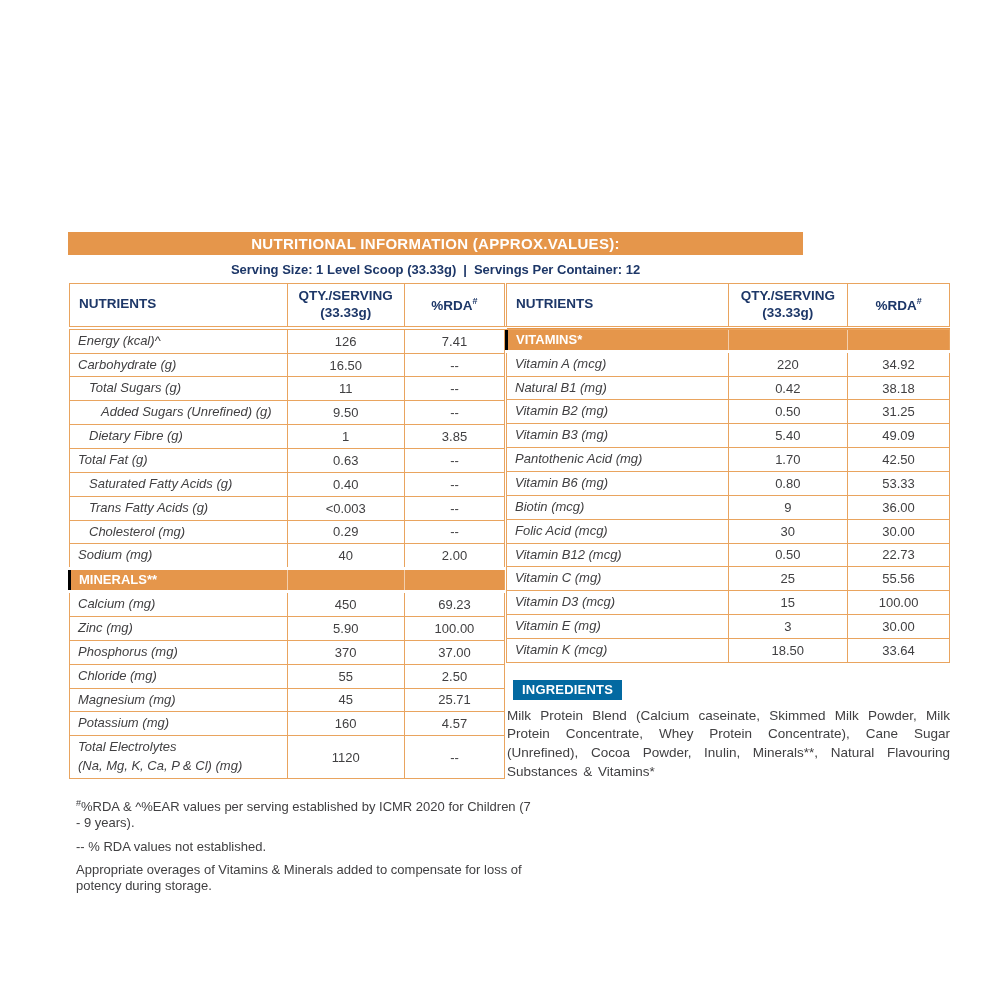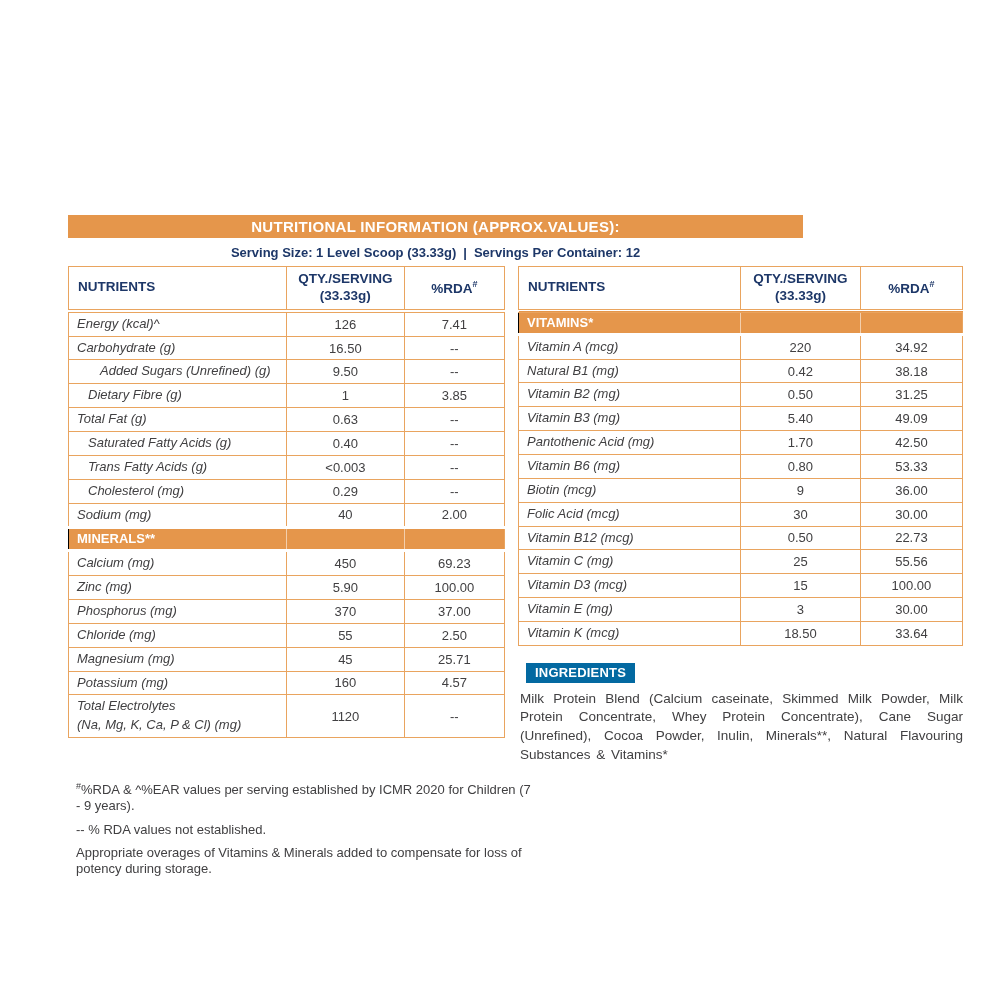--- a/index.html
+++ b/index.html
@@ -1,29 +1,29 @@
 <!DOCTYPE html>
 <html><head>
 <meta charset="utf-8">
 <style>
   html,body{margin:0;padding:0;background:#ffffff;}
   body{width:1000px;height:1000px;position:relative;font-family:"Liberation Sans",sans-serif;
        -webkit-font-smoothing:antialiased;}
-  .sheet{position:absolute;top:215px;left:68px;width:735px;}
+  .sheet{position:absolute;top:232px;left:68px;width:735px;}
 
   
   .banner{background:#E5964B;color:#fff;font-weight:bold;font-size:15px;letter-spacing:.3px;
           text-align:center;height:23px;line-height:23px;}
 
   
   .serving-line{text-align:center;color:#1D3768;font-weight:bold;font-size:13px;margin:7px 0 6px;}
   .serving-line .sep{padding:0 7px;font-weight:bold;}
 
   
-  .columns{display:flex;align-items:flex-start;gap:13px;}
+  .columns{display:flex;align-items:flex-start;}
   .col-left{width:437px;flex:0 0 auto;}
   .col-right{width:445px;flex:0 0 auto;}
 
   table{width:100%;border-collapse:collapse;table-layout:fixed;font-size:13px;color:#414042;}
   col.c-label{width:50%;}
   col.c-qty{width:27%;}
   col.c-rda{width:23%;}
 
   th{color:#1D3768;font-weight:bold;font-size:13.5px;text-align:center;vertical-align:middle;
      padding:4px 2px;border:1px solid #E9A45F;border-bottom:4px double #E9A45F;height:33px;
@@ -35,21 +35,21 @@
   td.label{text-align:left;padding-left:8px;white-space:pre-line;line-height:1.45;font-style:italic;}
   td.label.ind1{padding-left:19px;}
   td.label.ind2{padding-left:31px;}
   td.qty,td.rda{text-align:center;}
 
   tr.section td{background:#E5964B;color:#fff;font-weight:bold;font-size:13px;
                 border-top:3px solid #fff;border-bottom:3px solid #fff;
                 border-left:1px solid rgba(255,255,255,.55);
                 border-right:1px solid rgba(255,255,255,.55);
                 padding:1px 4px 2px 8px;height:17px;}
-  tr.section td:first-child{border-left:1px solid #000000;}
+  tr.section td:first-child{border-left:3px solid #000000;}
   tr.section td:last-child{border-right:1px solid #E9A45F;}
 
   
   .ingredients{margin-top:17px;padding-left:2px;}
   .ingredients-badge{display:inline-block;background:#0369a1;color:#fff;font-weight:bold;
                      font-size:13px;letter-spacing:.2px;padding:2px 9px 3px;margin-left:6px;}
   .ingredients-text{margin:7px 0 0;text-align:justify;font-size:13.5px;line-height:1.38;
                     color:#414042;word-spacing:2px;}
 
   
@@ -86,20 +86,25 @@
         </thead>
         <tbody>
             <tr>
               <td class="label">Energy (kcal)^</td>
               <td class="qty">126</td>
               <td class="rda">7.41</td>
             </tr>
             <tr>
               <td class="label">Carbohydrate (g)</td>
               <td class="qty">16.50</td>
+              <td class="rda">--</td>
+            </tr>
+            <tr>
+              <td class="label ind1">Total Sugars (g)</td>
+              <td class="qty">11</td>
               <td class="rda">--</td>
             </tr>
             <tr>
               <td class="label ind2">Added Sugars (Unrefined) (g)</td>
               <td class="qty">9.50</td>
               <td class="rda">--</td>
             </tr>
             <tr>
               <td class="label ind1">Dietary Fibre (g)</td>
               <td class="qty">1</td>

